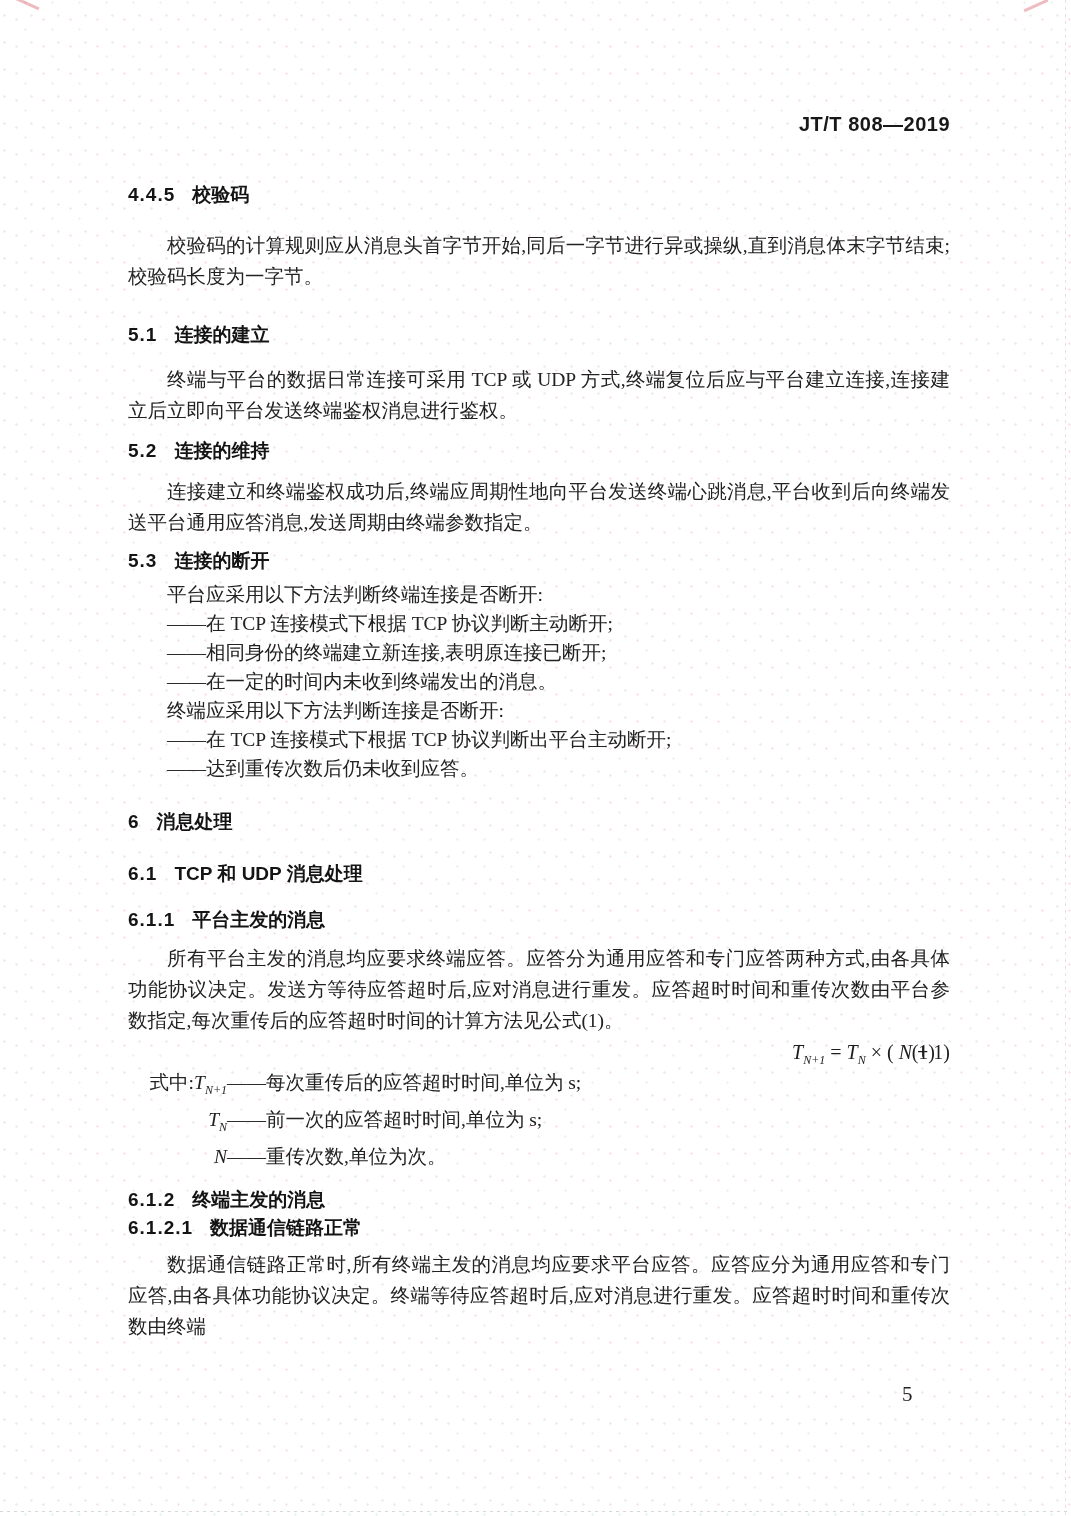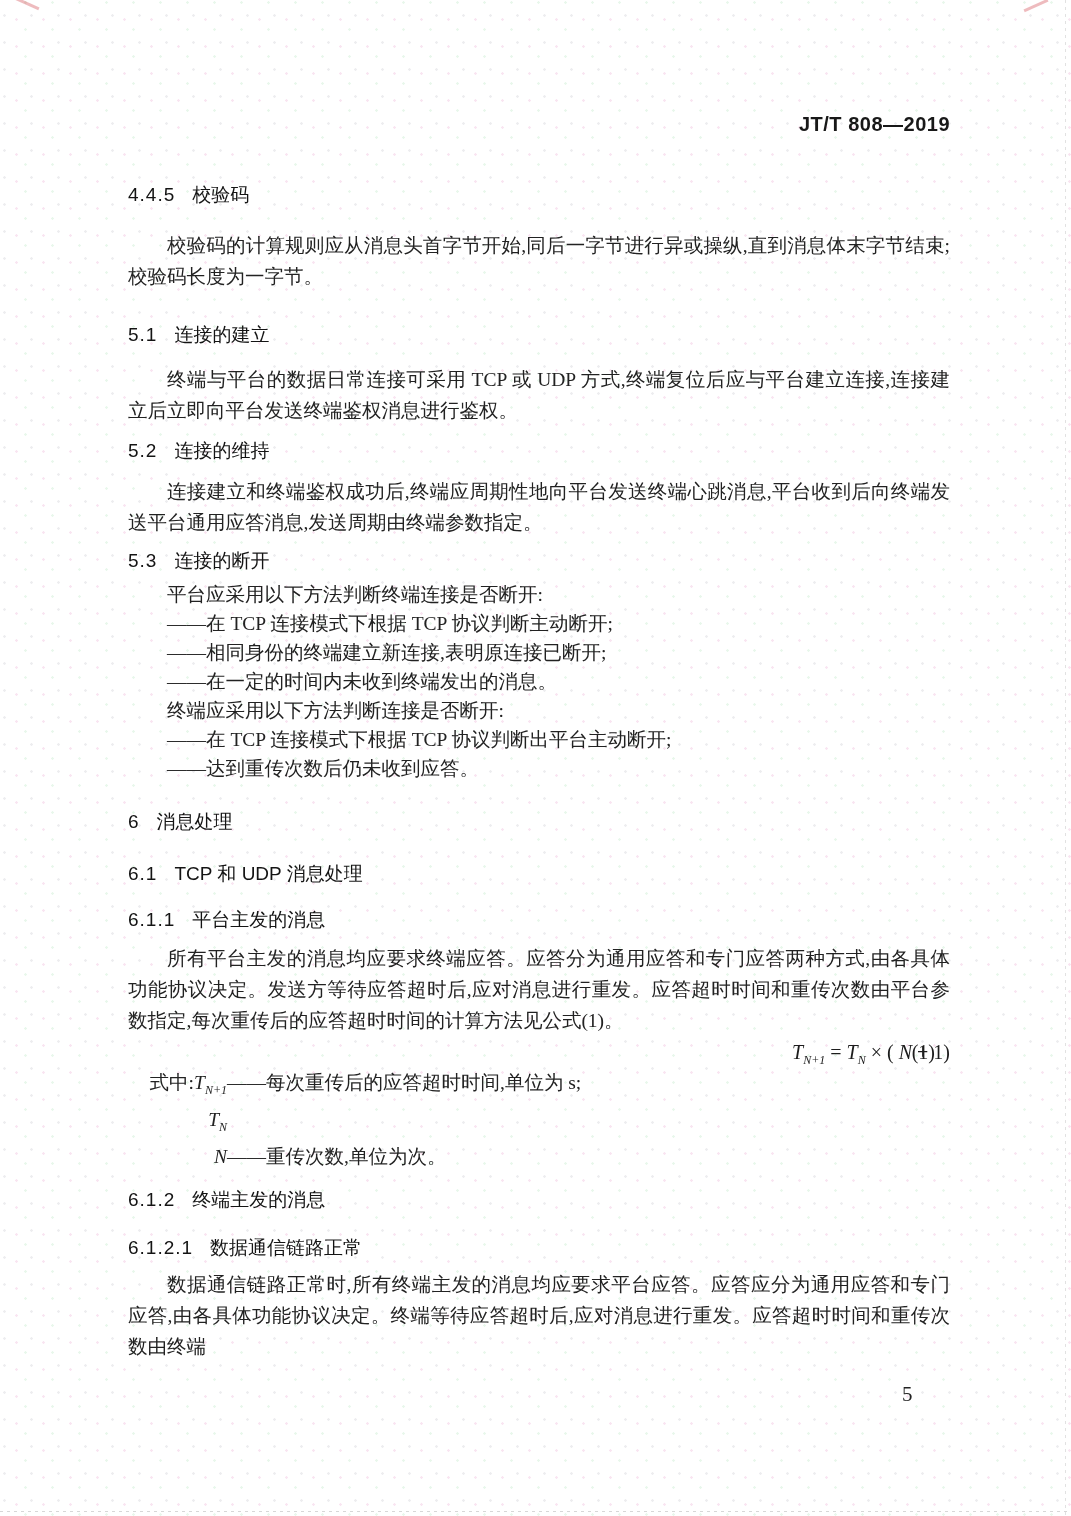--- a/index.html
+++ b/index.html
@@ -42,21 +42,21 @@
     margin-top: 112px;
     text-align: right;
     font-family: "Liberation Sans", sans-serif;
     font-weight: 700;
     font-size: 20px; line-height: 24px;
     letter-spacing: 0.5px;
     color: #181818;
   }
   .sec-heading {
     font-family: "Liberation Sans", "DejaVu Sans", sans-serif;
-    font-weight: 400;
+    font-weight: 700;
     font-size: 19px; line-height: 26px;
     color: #141414;
   }
   .sec-heading .hnum { margin-right: 17px; letter-spacing: 1px; }
   .para {
     font-size: 19.5px; line-height: 31px;
     text-align: justify;
     text-indent: 2em;
     color: #222222;
   }
@@ -67,21 +67,21 @@
   .mt-p51  { margin-top: 16px; }
   .mt-h52  { margin-top: 12px; }
   .mt-p52  { margin-top: 12px; }
   .mt-h53  { margin-top: 10px; }
   .mt-l53  { margin-top: 6px; }
   .mt-h6   { margin-top: 26px; }
   .mt-h61  { margin-top: 26px; }
   .mt-h611 { margin-top: 20px; }
   .mt-p611 { margin-top: 10px; }
   .mt-h612 { margin-top: 8px; }
-  .mt-h6121{ margin-top: 22px; }
+  .mt-h6121{ margin-top: 2px; }
   .mt-p6121{ margin-top: 8px; }
 
   .plain-lines { font-size: 19.5px; color: #222222; }
   .plain-lines .pline { line-height: 29px; text-indent: 2em; }
 
   .formula-row {
     position: relative;
     margin-top: 0;
     height: 32px;
     font-size: 20px; line-height: 32px;
@@ -170,20 +170,21 @@
       <span class="formula-label">(1)</span>
     </div>
 
     <div class="where-block">
       <div class="where-row">
         <span class="where-var"><span>式中:</span><span class="mi">T</span><sub>N+1</sub></span>
         <span class="where-desc">——每次重传后的应答超时时间,单位为 s;</span>
       </div>
       <div class="where-row">
         <span class="where-var"><span class="mi">T</span><sub>N</sub></span>
+        <span class="where-desc">——前一次的应答超时时间,单位为 s;</span>
       </div>
       <div class="where-row">
         <span class="where-var"><span class="mi">N</span><sub></sub></span>
         <span class="where-desc">——重传次数,单位为次。</span>
       </div>
     </div>
 
     <div class="sec-heading mt-h612">
       <span class="hnum">6.1.2</span><span>终端主发的消息</span>
     </div>

